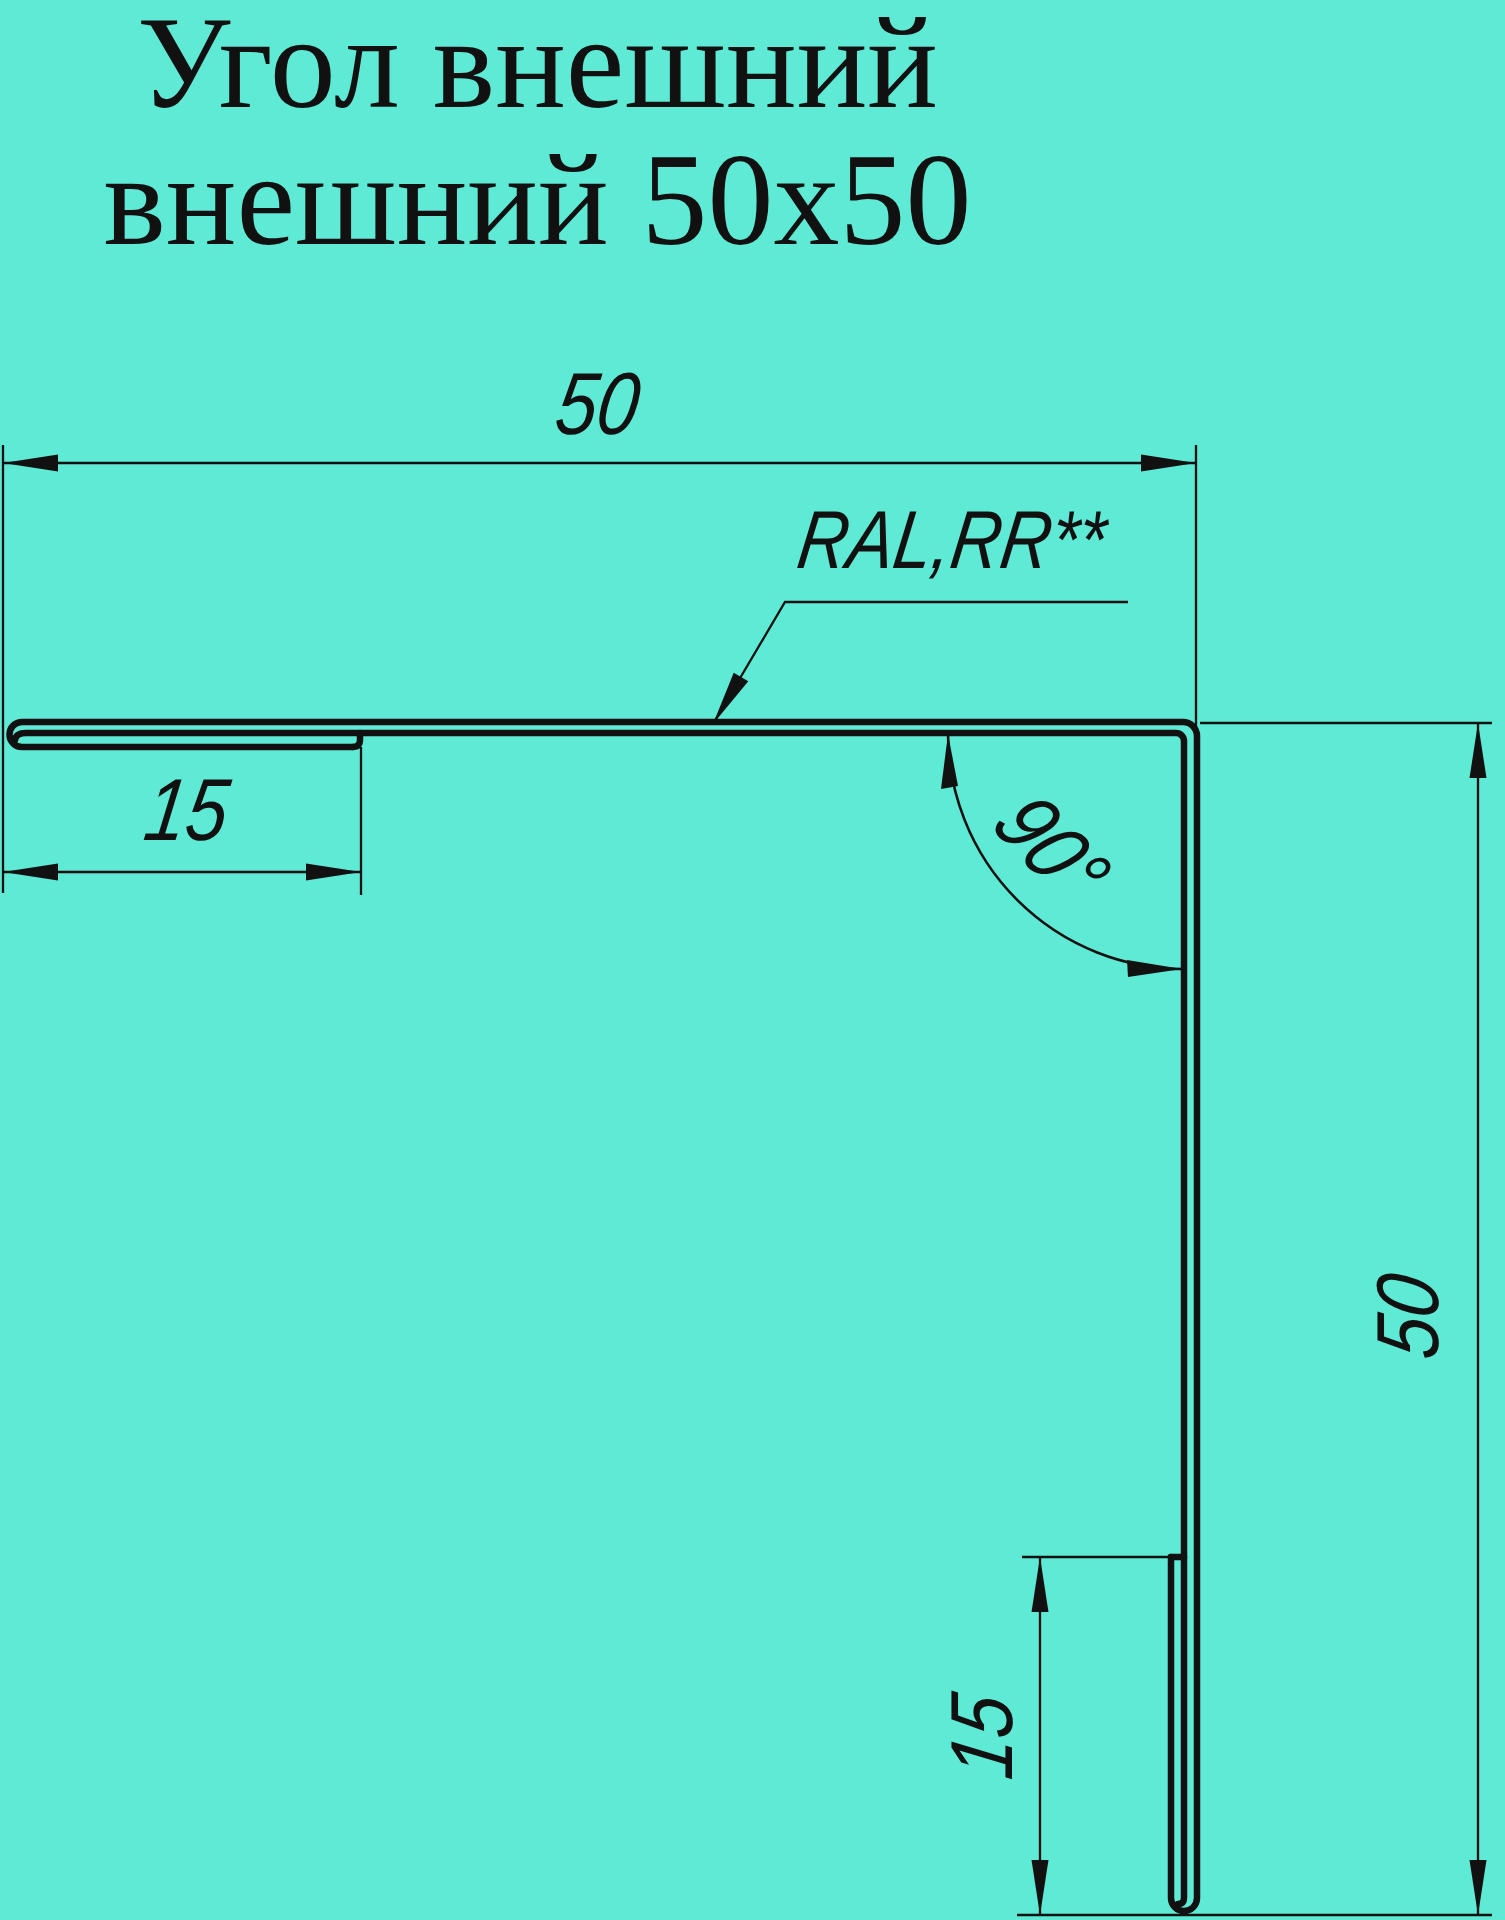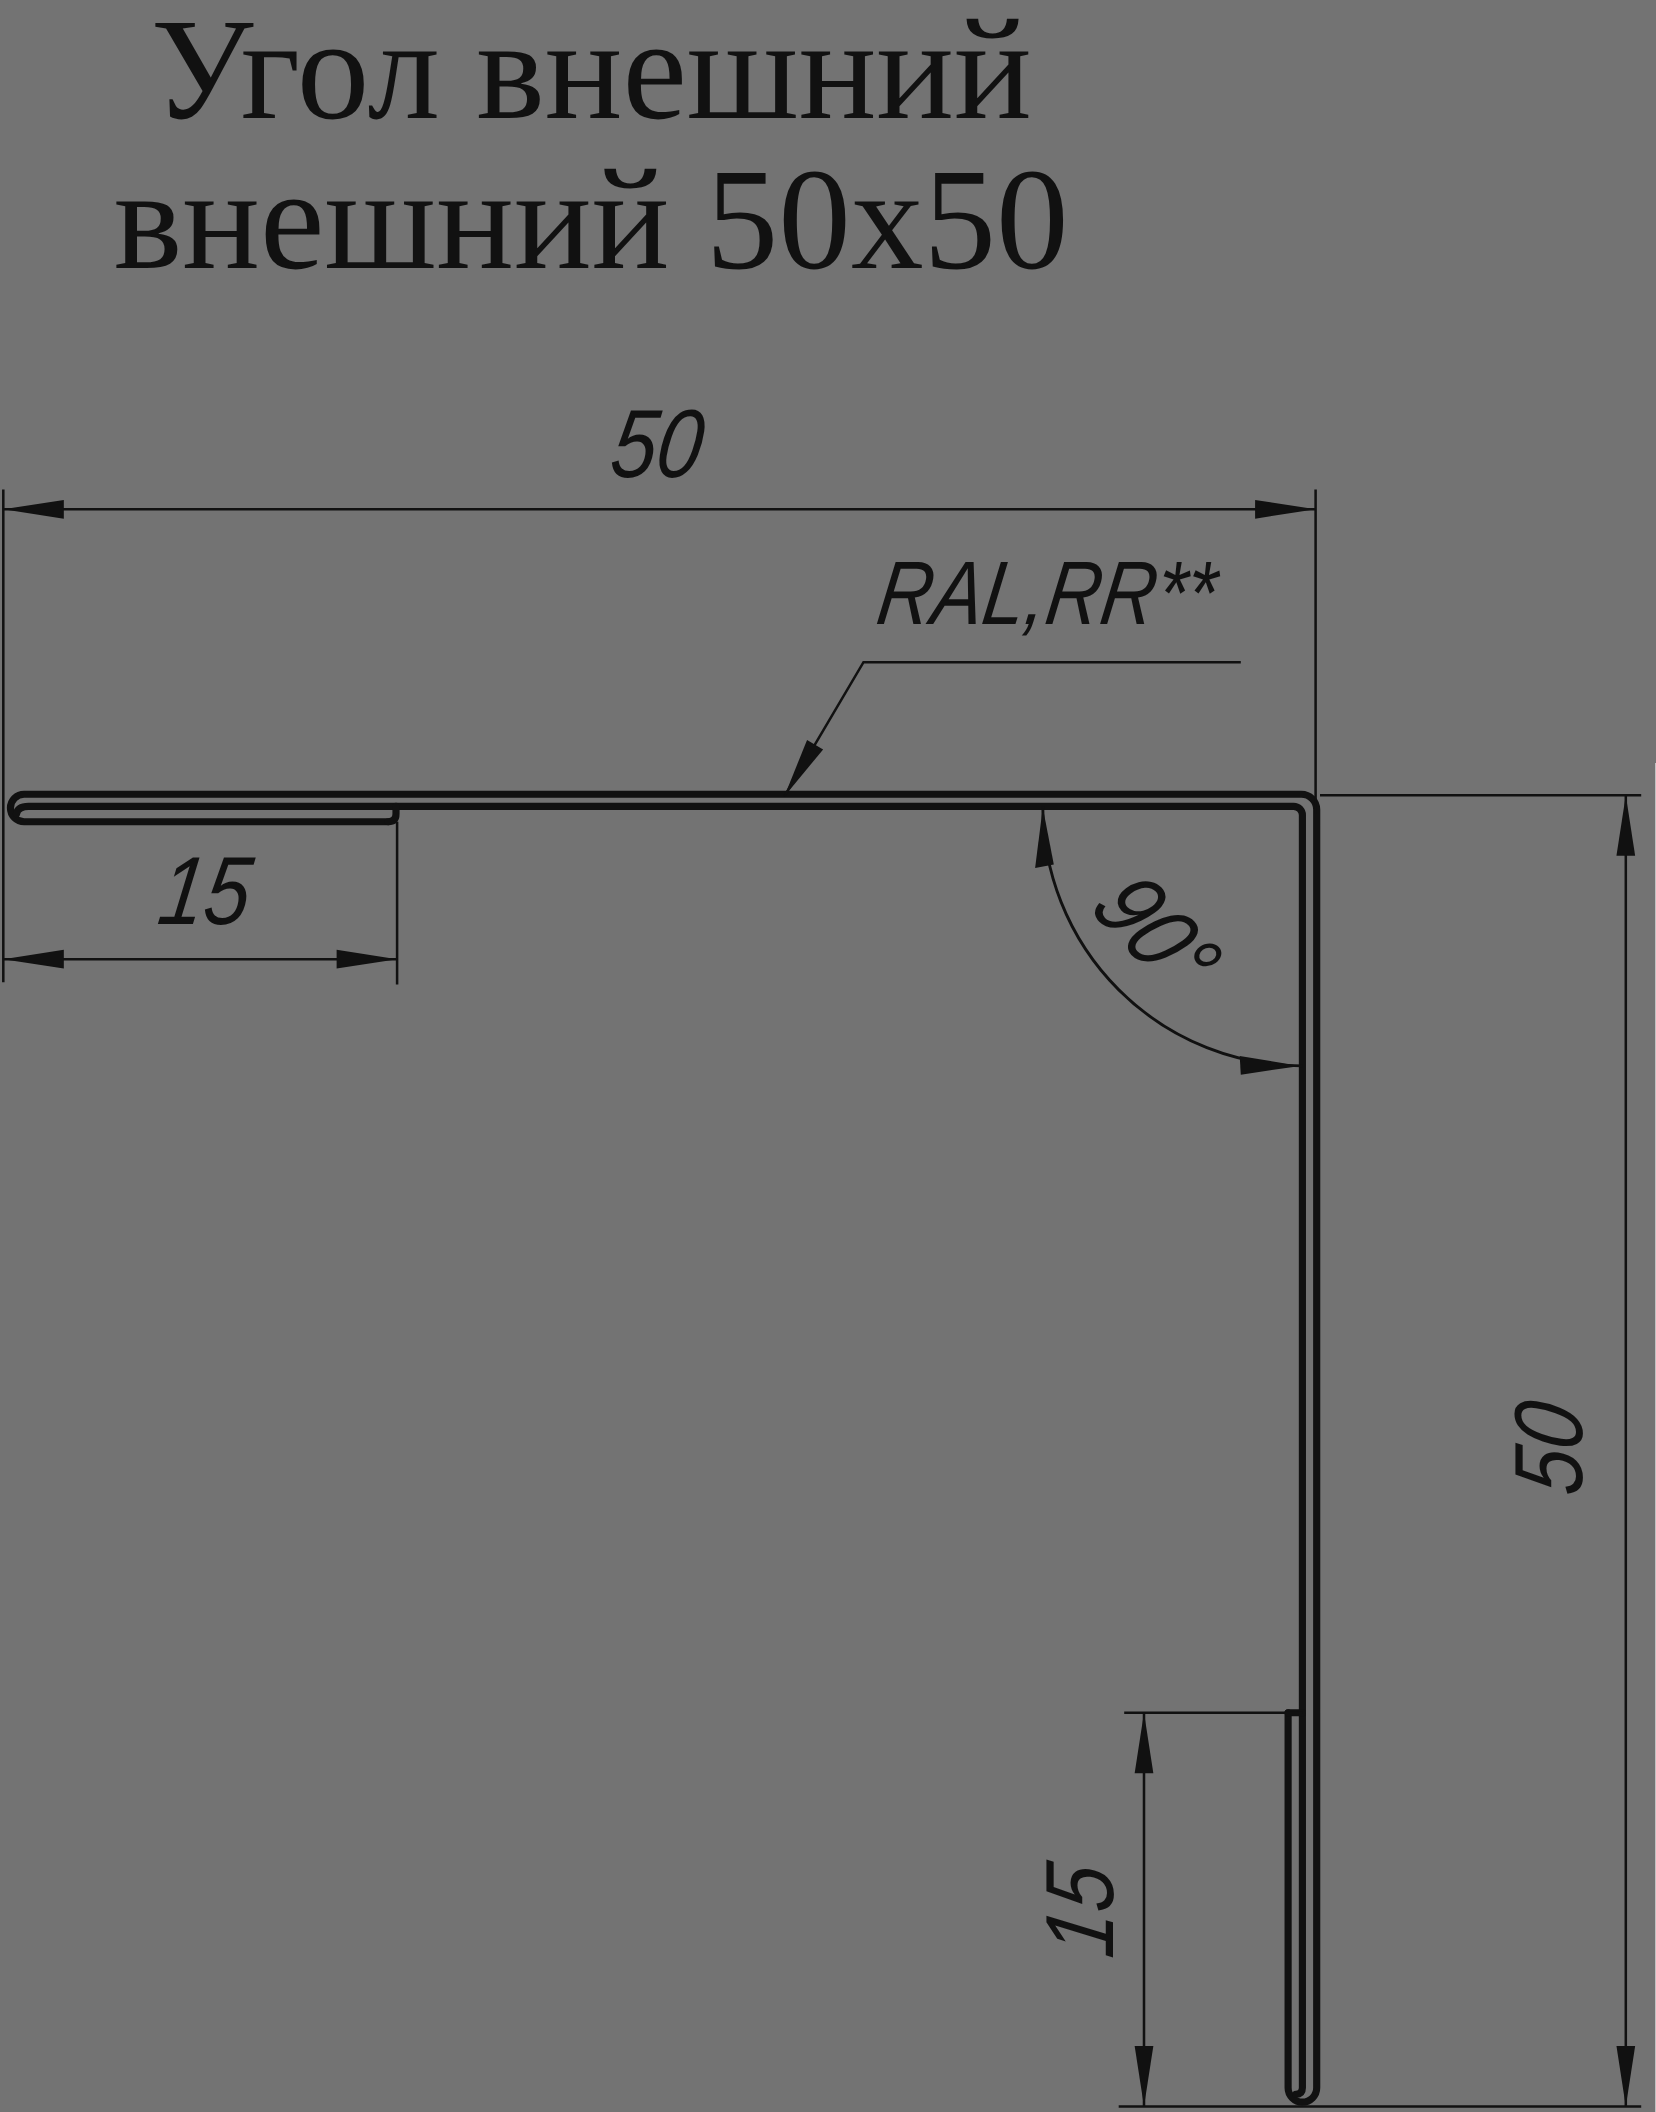--- a/index.html
+++ b/index.html
@@ -1,16 +1,16 @@
 <!DOCTYPE html>
 <html><head>
 <meta charset="utf-8">
 <style>
   html,body{margin:0;padding:0;background:#ffffff;}
-  #stage{position:relative;width:1505px;height:1920px;background:#737373;overflow:hidden;
+  #stage{position:relative;width:1505px;height:1920px;background:#5eead4;overflow:hidden;
          font-family:"Liberation Sans",sans-serif;}
   #drawing-svg{position:absolute;left:0;top:0;}
   .title{position:absolute;left:0;top:-6px;width:1075px;text-align:center;
          font-family:"Liberation Serif",serif;font-size:132px;line-height:1.04;
          color:#111;white-space:pre;}
   .dim-label{position:absolute;color:#111;font-size:88px;font-style:italic;
              white-space:nowrap;transform:translate(-50%,-50%) skewX(-8deg) scaleX(.84);}
   .dim-label.rot-ccw{transform:translate(-50%,-50%) rotate(-90deg) skewX(-8deg) scaleX(.84);}
   .dim-label.rot-angle{transform:translate(-50%,-50%) rotate(46deg) skewX(-8deg) scaleX(.84);}
   .coating-label{font-size:82px;}

